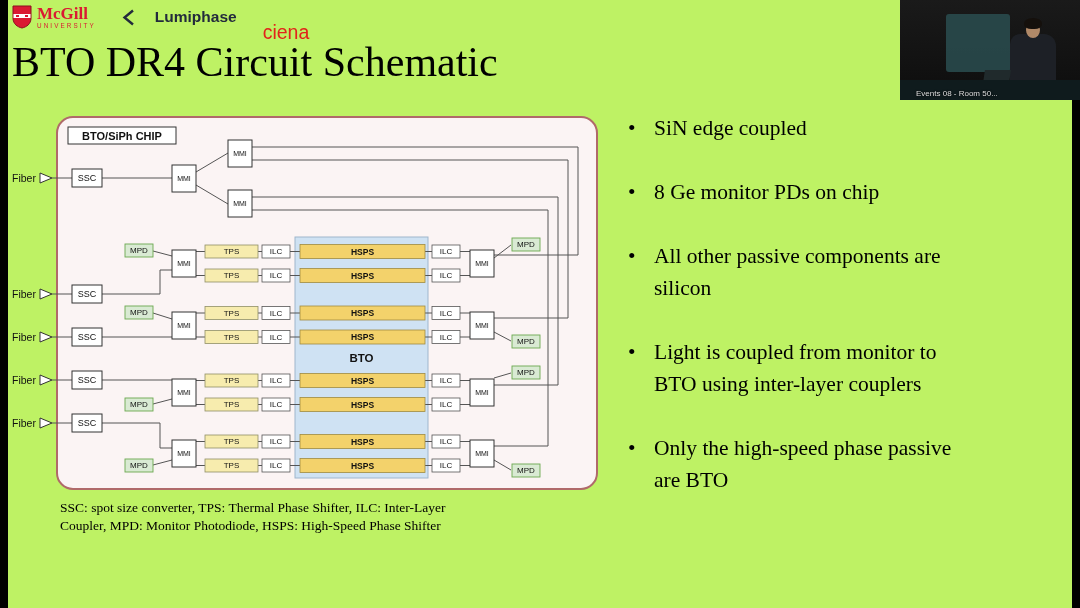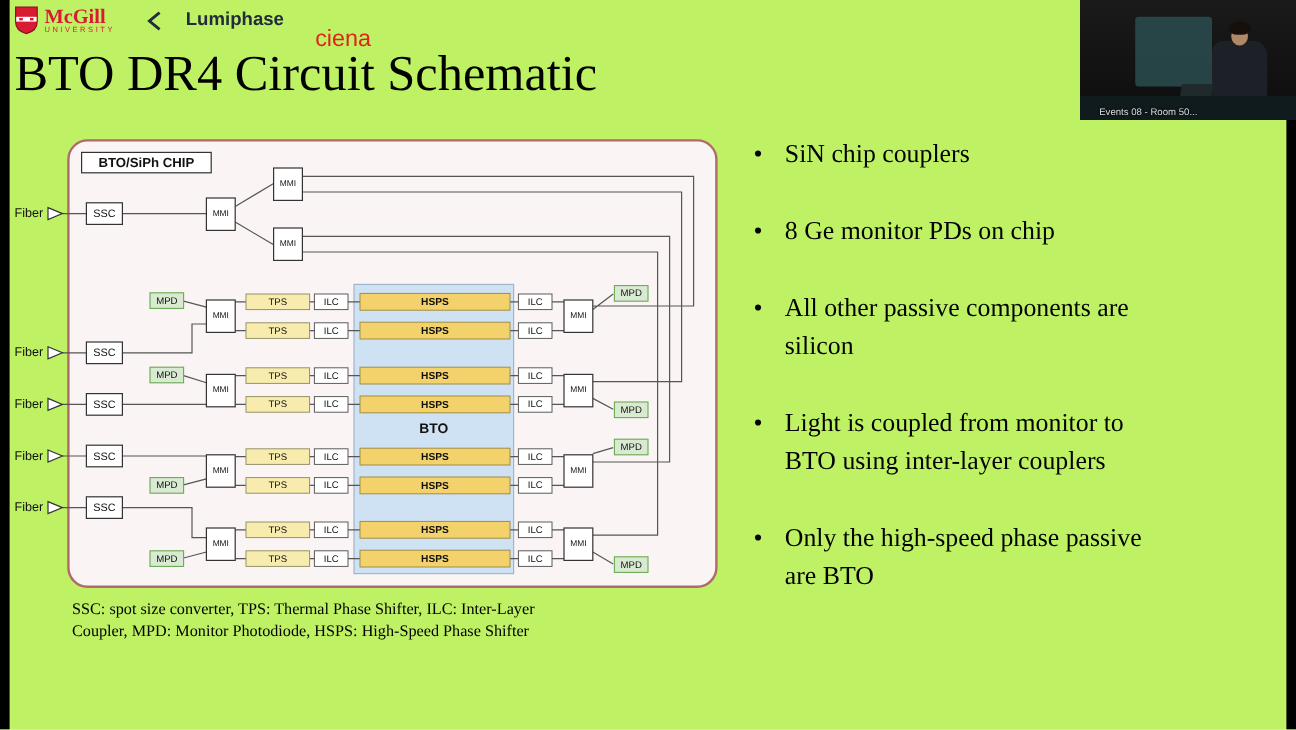--- a/index.html
+++ b/index.html
@@ -242,21 +242,21 @@
   </svg>
 
   <div class="caption">
     <div>SSC: spot size converter, TPS: Thermal Phase Shifter, ILC: Inter-Layer</div>
     <div>Coupler, MPD: Monitor Photodiode, HSPS: High-Speed Phase Shifter</div>
   </div>
 
   <ul class="bullets">
     <li>
       <span class="dot">•</span>
-      <span>SiN chip couplers</span>
+      <span>SiN edge coupled</span>
     </li>
     <li>
       <span class="dot">•</span>
       <span>8 Ge monitor PDs on chip</span>
     </li>
     <li>
       <span class="dot">•</span>
       <span>All other passive components are silicon</span>
     </li>
     <li>

